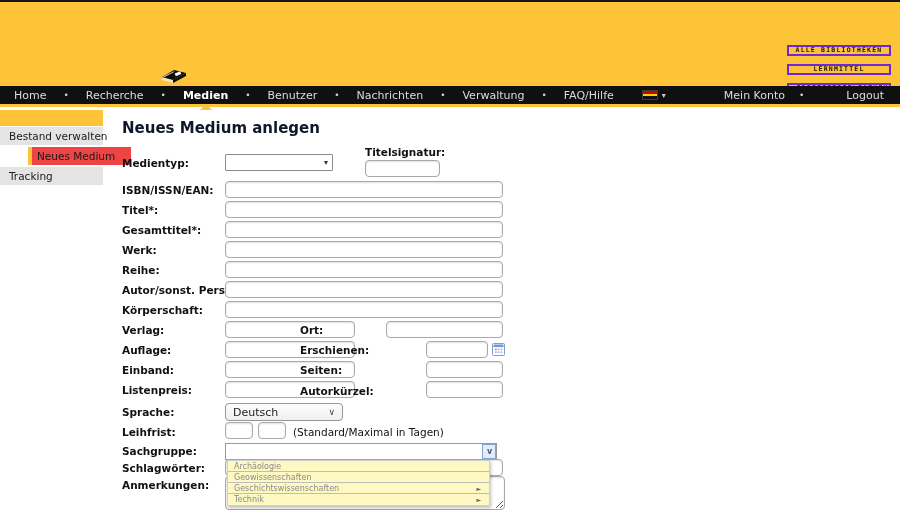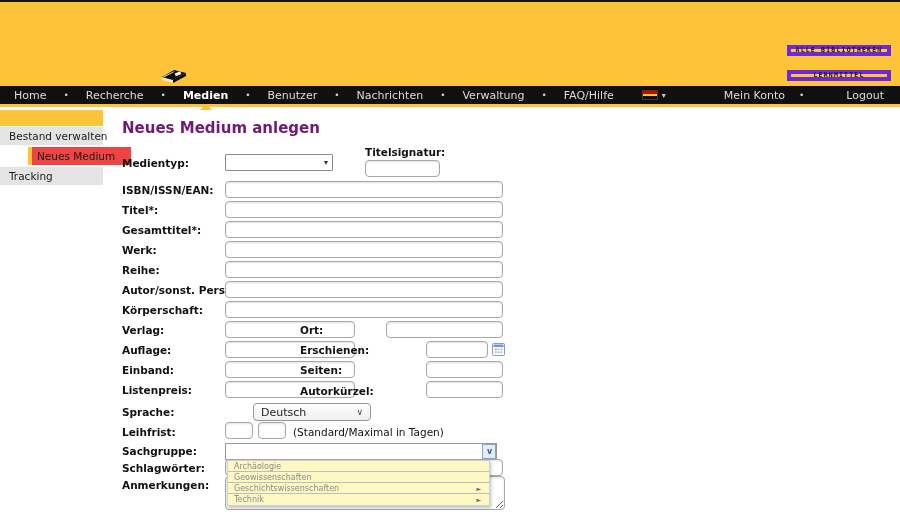--- a/index.html
+++ b/index.html
@@ -7,21 +7,21 @@
   body { font-family: "DejaVu Sans", "Liberation Sans", sans-serif; background: #fff; }
   #app { position: relative; width: 900px; height: 515px; background: #fff; overflow: hidden; }
 
   
   .topline { position: absolute; left: 0; top: 0; width: 900px; height: 2px; background: #151515; }
   .header { position: absolute; left: 0; top: 2px; width: 900px; height: 84px; background: #fdc43a; }
   .logo-book { position: absolute; left: 160px; top: 66px; width: 28px; height: 18px; }
 
   .lib-buttons { position: absolute; right: 9px; top: 43px; width: 104px; }
   .lib-btn {
-    width: 100%; height: 11px; margin-bottom: 14px; border: 4px solid #6d28d9;
+    width: 100%; height: 11px; margin-bottom: 8px; border: 2px solid #6d28d9;
     background: transparent; color: #151515; text-align: center;
     font-family: "DejaVu Sans Mono", monospace; font-size: 6.5px; font-weight: bold;
     letter-spacing: 1.2px; line-height: 9px; cursor: pointer; display: flex;
     align-items: center; justify-content: center; gap: 3px;
   }
   .lib-btn .check { font-size: 7px; letter-spacing: 0; }
 
   
   .nav {
     position: absolute; left: 0; top: 86px; width: 900px; height: 21px;
@@ -52,37 +52,37 @@
     position: absolute; left: 0; width: 103px; height: 18px; background: #e4e4e4;
     font-size: 10.5px; color: #1a1a1a; line-height: 18px; padding-left: 9px;
     white-space: nowrap; cursor: pointer;
   }
   .side-item.active { background: #ef4444; margin-left: 28px; }
   .side-item.active::before {
     content: ""; position: absolute; left: 0; top: 0; bottom: 0; width: 4px; background: #fdc43a;
   }
 
   
-  .page-title { position: absolute; left: 122px; top: 119px; font-size: 15px; font-weight: bold; color: #701a75; }
+  .page-title { position: absolute; left: 122px; top: 119px; font-size: 15px; font-weight: bold; color: #0f172a; }
   .flabel { position: absolute; font-size: 10.5px; font-weight: bold; color: #111; white-space: nowrap; }
   .flabel.r { text-align: left; }
   .inp {
     position: absolute; height: 17px; border: 1px solid #a8a8a8; border-radius: 4px;
     background: #fff; box-shadow: inset 0 1px 2px rgba(0,0,0,0.12);
     font-family: inherit; font-size: 11px; padding: 0 4px; color: #222; outline: none;
   }
   .sel-plain {
     position: absolute; height: 17px; border: 1px solid #8a8a8a; border-radius: 1px;
     background: #fff; display: flex; align-items: center; cursor: pointer;
   }
   .sel-plain .arrow { margin-left: auto; margin-right: 4px; font-size: 8px; color: #333; }
   .sel-round {
     position: absolute; height: 18px; border: 1px solid #979797; border-radius: 4px;
     background: linear-gradient(#fdfdfd, #efefef); display: flex; align-items: center;
-    font-size: 11px; color: #222; padding-left: 7px; cursor: pointer; margin-left: 28px;
+    font-size: 11px; color: #222; padding-left: 7px; cursor: pointer;
   }
   .sel-round .arrow { margin-left: auto; margin-right: 7px; font-size: 9px; color: #444; }
   .combo {
     position: absolute; height: 17px; border: 1px solid #9a9a9a; background: #fff;
     display: flex; align-items: center; cursor: pointer;
   }
   .combo-btn {
     margin-left: auto; width: 14px; height: 15px; background: #e4ecf9;
     border-left: 1px solid #87a3cf; outline: 1px solid #87a3cf; outline-offset: -1px;
     display: flex; align-items: center; justify-content: center;

